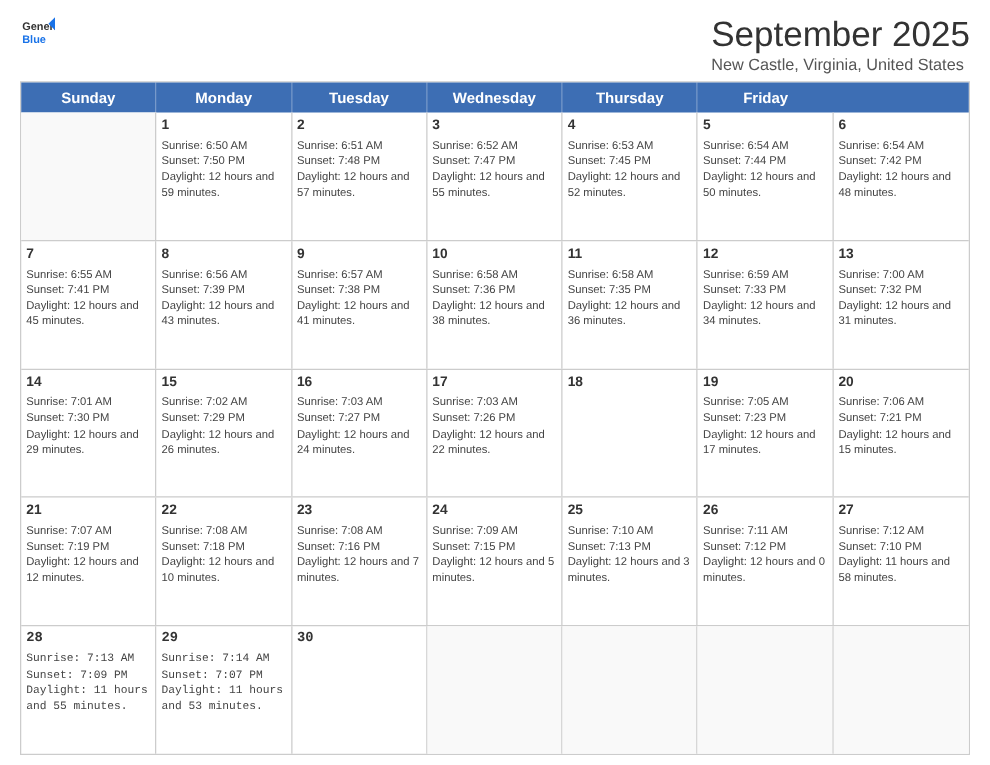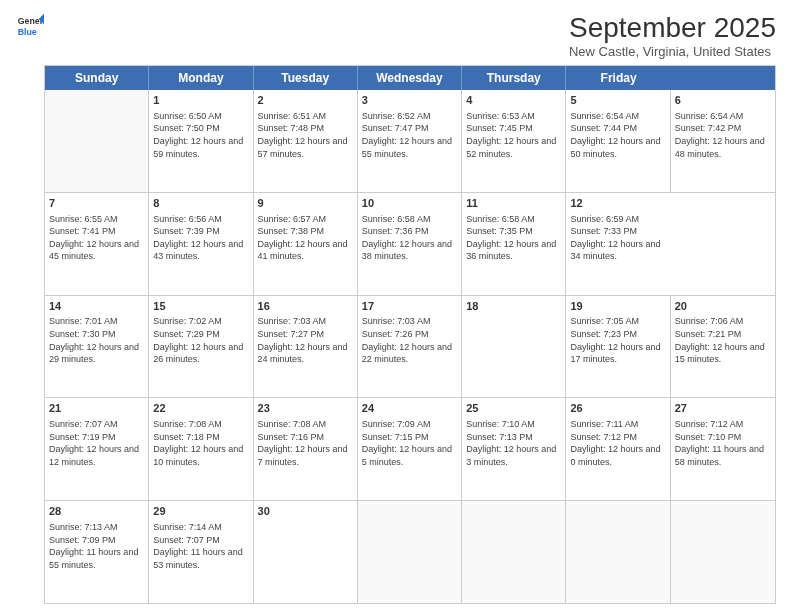--- a/index.html
+++ b/index.html
@@ -42,21 +42,20 @@
     }
     .location {
       font-size: 13px;
       color: #555;
     }
     .calendar {
       flex: 1;
       display: flex;
       flex-direction: column;
       border: 1px solid #ccc;
-      margin-left: 28px;
     }
     .cal-header {
       display: grid;
       grid-template-columns: repeat(7, 1fr);
       background: #3d6eb4;
     }
     .cal-header-cell {
       color: #fff;
       font-size: 12px;
       font-weight: bold;
@@ -69,21 +68,21 @@
       flex: 1;
       display: flex;
       flex-direction: column;
     }
     .cal-row {
       display: grid;
       grid-template-columns: repeat(7, 1fr);
       flex: 1;
       border-bottom: 1px solid #ccc;
     }
-    .cal-row:last-child { border-bottom: none; }
+    .cal-row:last-child { border-bottom: none; font-family: Liberation Mono, monospace; }
     .cal-cell {
       border-right: 1px solid #ccc;
       padding: 3px 4px;
       font-size: 9.5px;
       color: #333;
       line-height: 1.35;
       vertical-align: top;
       min-height: 0;
     }
     .cal-cell:last-child { border-right: none; }
@@ -209,20 +208,27 @@
 Daylight: 12 hours
 and 36 minutes.</div>
           </div>
           <div class="cal-cell">
             <span class="day-num">12</span>
             <div class="day-info">Sunrise: 6:59 AM
 Sunset: 7:33 PM
 Daylight: 12 hours
 and 34 minutes.</div>
           </div>
+          <div class="cal-cell">
+            <span class="day-num">13</span>
+            <div class="day-info">Sunrise: 7:00 AM
+Sunset: 7:32 PM
+Daylight: 12 hours
+and 31 minutes.</div>
+          </div>
         </div>
         <div class="cal-row">
           <div class="cal-cell">
             <span class="day-num">14</span>
             <div class="day-info">Sunrise: 7:01 AM
 Sunset: 7:30 PM
 Daylight: 12 hours
 and 29 minutes.</div>
           </div>
           <div class="cal-cell">

